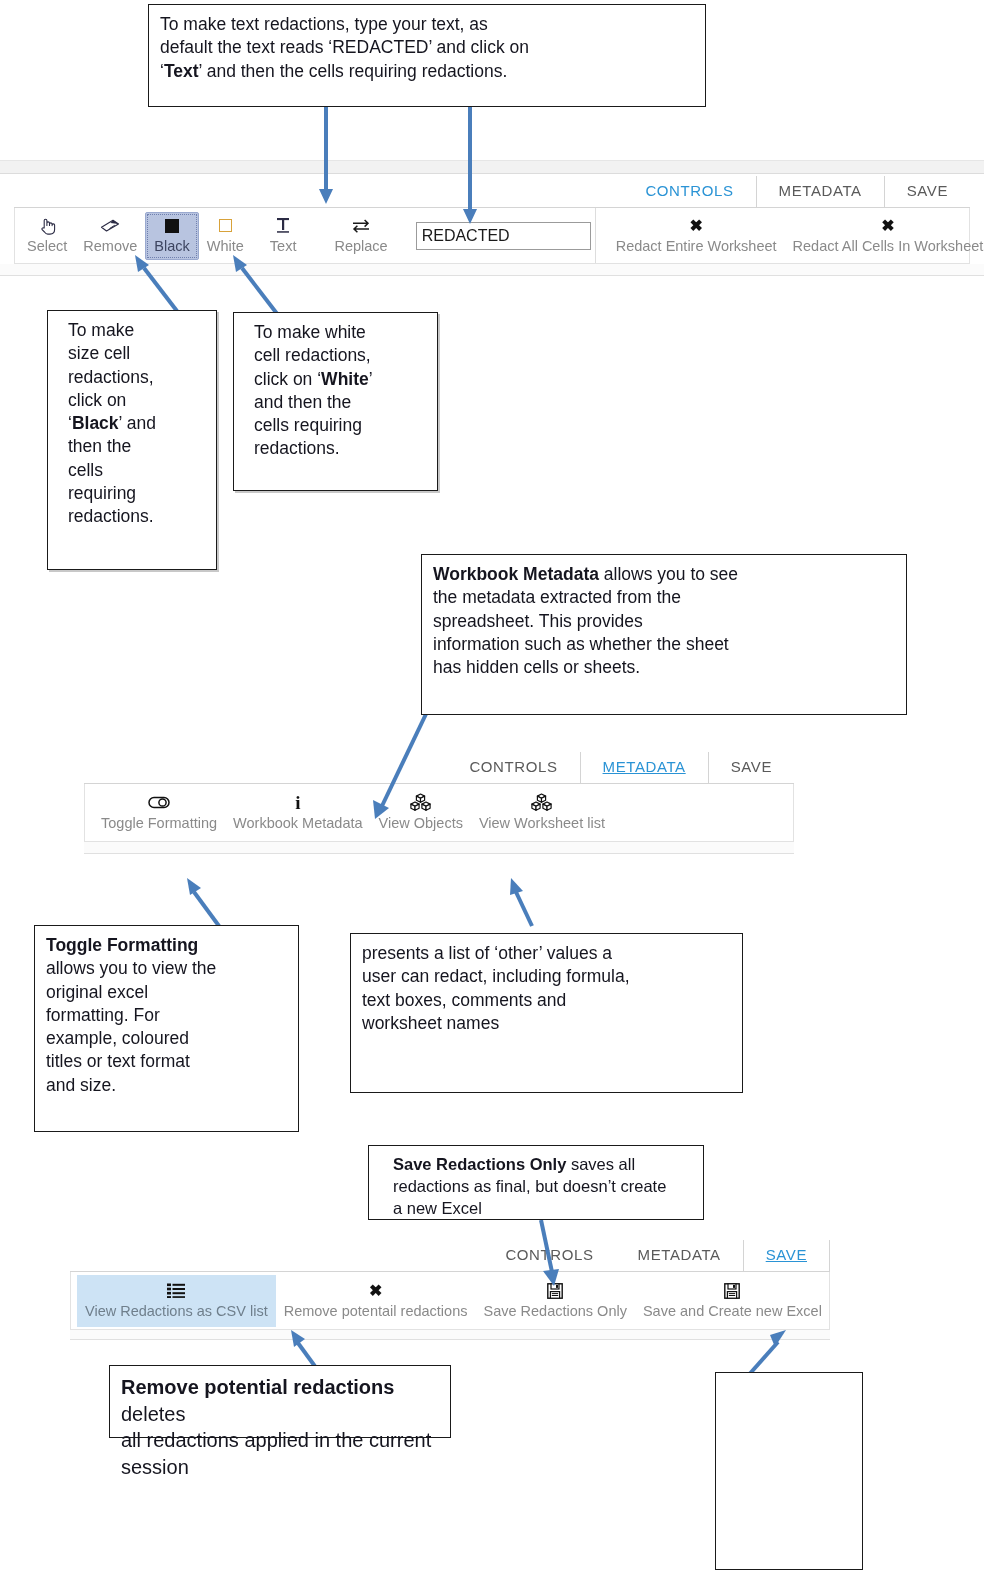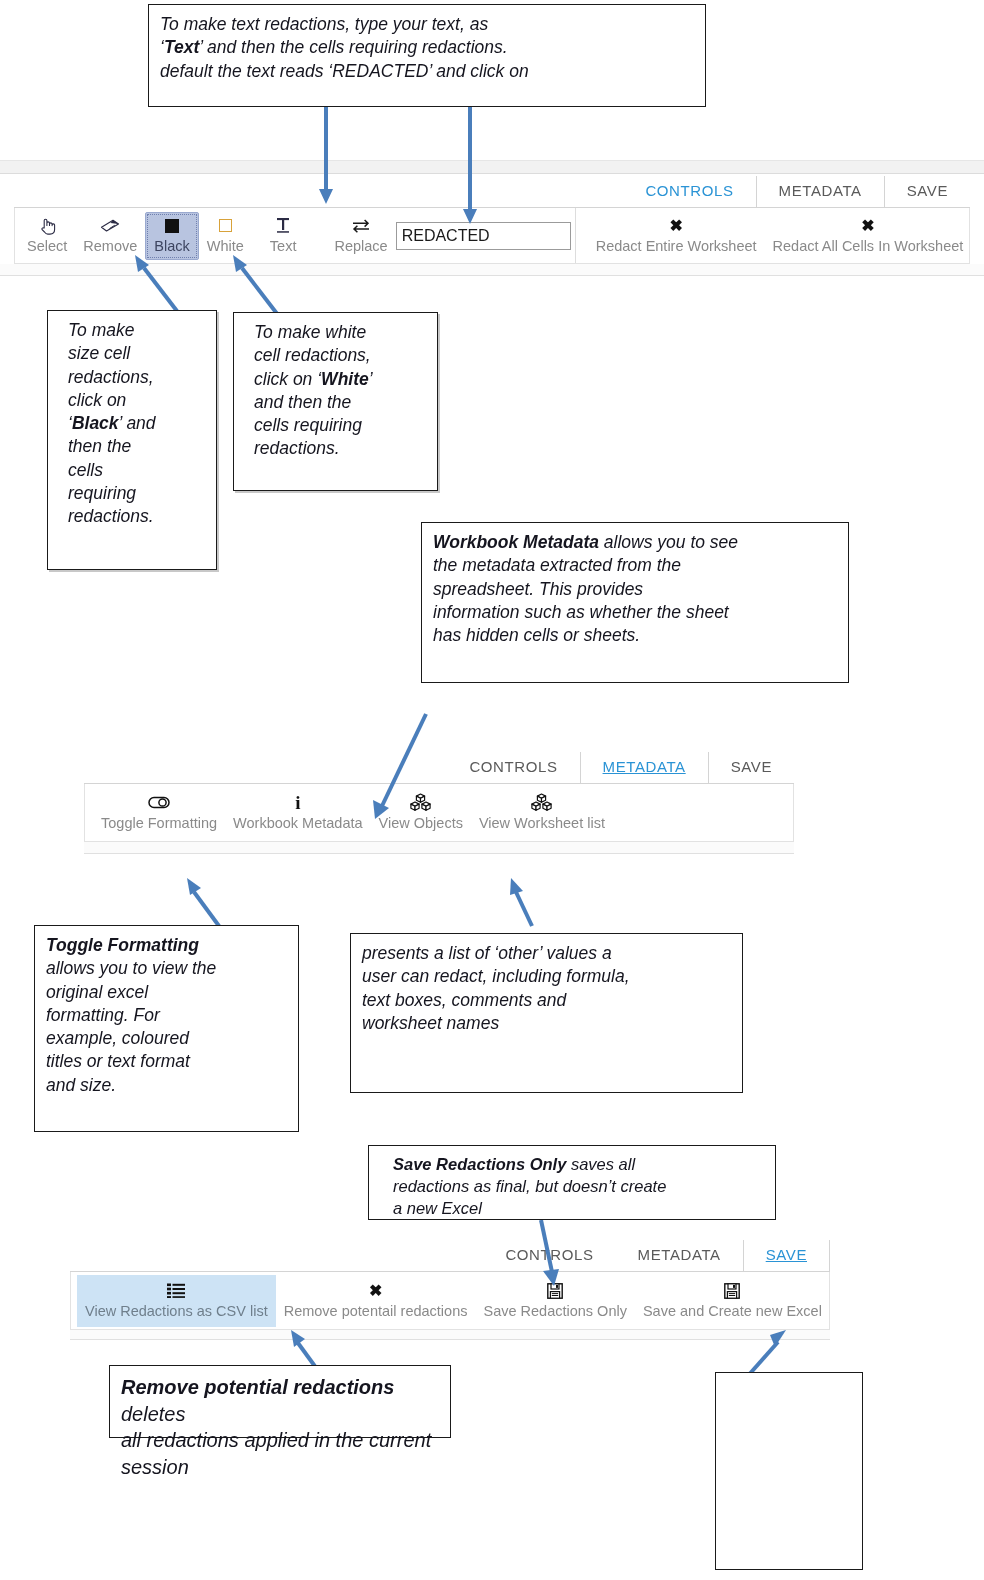--- a/index.html
+++ b/index.html
@@ -19,21 +19,20 @@
   
   .callout {
     position: absolute;
     background: #ffffff;
     border: 1.4px solid #1a1a1a;
     color: #15151f;
     font-size: 17.5px;
     line-height: 1.33;
     padding: 8px 11px 9px 11px;
     z-index: 40;
-    font-style: italic;
   }
   .callout b { font-weight: bold; }
   .callout.shadowed { box-shadow: 2px 2px 0 #c8c8c8; padding-left: 20px; }
 
   
   .arrow { position: absolute; z-index: 30; overflow: visible; }
   .arrow svg { display: block; overflow: visible; }
 
   
   .ribbon { position: absolute; z-index: 10; }
@@ -127,40 +126,40 @@
 
   .textinput {
     width: 175px;
     height: 28px;
     border: 1px solid #9b9b9b;
     background: #ffffff;
     font-size: 16px;
     color: #1a1a1a;
     padding: 2px 5px;
     align-self: center;
-    margin-left: 0;
+    margin-left: 20px;
     font-family: "Liberation Sans", sans-serif;
   }
 
   
   .sq-black { width: 14px; height: 14px; background: #111111; }
   .sq-white { width: 13px; height: 13px; background: #ffffff; border: 1.6px solid #d8a23a; }
   .glyph-i { font-family: "Liberation Serif", serif; font-weight: bold; font-size: 19px; color: #111; line-height: 1; }
   .glyph-x { font-size: 16px; font-weight: bold; color: #111; line-height: 1; }
 </style>
 </head>
 <body>
 
 <div id="page">
 
   <div class="callout" style="left:148px; top:4px; width:558px; height:103px;">
     <div>
         <div><span>To make text redactions, type your text, as</span></div>
+        <div><span>default the text reads ‘REDACTED’ and click on</span></div>
         <div><span>‘</span><b>Text</b><span>’ and then the cells requiring redactions.</span></div>
-        <div><span>default the text reads ‘REDACTED’ and click on</span></div>
       </div>
   </div>
 
   <div class="arrow" style="left:318px; top:105px; width:16px; height:100px;">
     <svg width="16" height="100" viewBox="0 0 16 100">
       <line x1="8" y1="0" x2="8" y2="86" stroke="#4a7ebb" stroke-width="4"></line>
       <polygon points="8,99 1,84 15,84" fill="#4a7ebb"></polygon>
     </svg>
   </div>
   <div class="arrow" style="left:462px; top:105px; width:16px; height:120px;">
@@ -296,21 +295,21 @@
     <div>
         <div><span>To make white</span></div>
         <div><span>cell redactions,</span></div>
         <div><span>click on ‘</span><b>White</b><span>’</span></div>
         <div><span>and then the</span></div>
         <div><span>cells requiring</span></div>
         <div><span>redactions.</span></div>
       </div>
   </div>
 
-  <div class="callout" style="left:421px; top:522px; width:428px; height:161px;">
+  <div class="callout" style="left:421px; top:554px; width:486px; height:161px;">
     <div>
         <div><b>Workbook Metadata</b><span> allows you to see</span></div>
         <div><span>the metadata extracted from the</span></div>
         <div><span>spreadsheet. This provides</span></div>
         <div><span>information such as whether the sheet</span></div>
         <div><span>has hidden cells or sheets.</span></div>
       </div>
   </div>
 
   <div class="arrow" style="left:360px; top:712px; width:72px; height:108px;">
@@ -423,21 +422,21 @@
 
   <div class="callout" style="left:350px; top:933px; width:393px; height:160px;">
     <div>
         <div><span>presents a list of ‘other’ values a</span></div>
         <div><span>user can redact, including formula,</span></div>
         <div><span>text boxes, comments and</span></div>
         <div><span>worksheet names</span></div>
       </div>
   </div>
 
-  <div class="callout" style="left:368px; top:1145px; width:408px; height:75px; font-size:16.5px;padding-left:24px;">
+  <div class="callout" style="left:368px; top:1145px; width:336px; height:75px; font-size:16.5px;padding-left:24px;">
     <div>
         <div><b>Save Redactions Only</b><span> saves all</span></div>
         <div><span>redactions as final, but doesn’t create</span></div>
         <div><span>a new Excel</span></div>
       </div>
   </div>
 
   <div class="arrow" style="left:505px; top:1218px; width:60px; height:70px;">
     <svg width="60" height="70" viewBox="0 0 60 70">
       <line x1="36" y1="2" x2="47" y2="54" stroke="#4a7ebb" stroke-width="4"></line>

